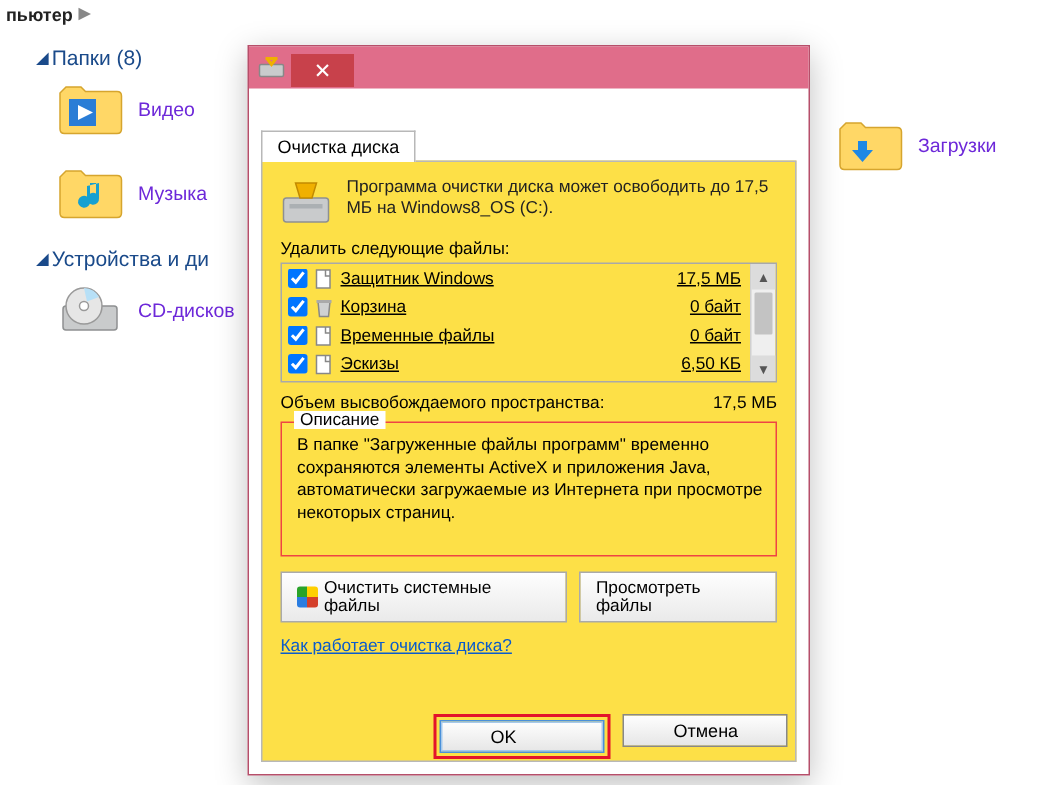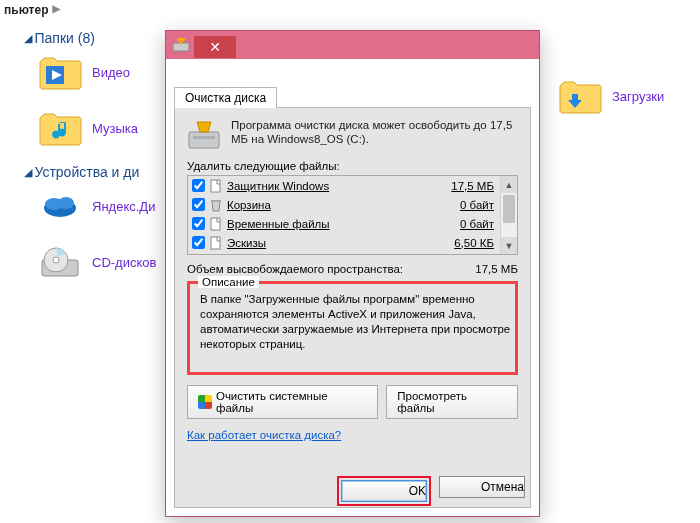--- a/index.html
+++ b/index.html
@@ -27,21 +27,21 @@
 .dialog { position: absolute; left: 165px; top: 30px; width: 375px; height: 487px; border: 1px solid #b64f6a; background: #fff; box-shadow: 0 6px 20px rgba(0,0,0,.25); }
 .titlebar { height: 28px; background: #e06d8a; display: flex; align-items: center; padding: 0 0 0 6px; }
 .titlebar .ticon { width: 18px; height: 16px; margin-right: 4px; }
 .titlebar .ttext { flex: 1; text-align: center; font-size: 12.5px; color: #222; padding-right: 4px; }
 .closebtn { width: 42px; height: 22px; background: #c8414b; color: #fff; display: flex; align-items: center; justify-content: center; margin: 3px 3px 0 0; font-size: 14px; }
 
 .dlg-body { position: absolute; left: 8px; right: 8px; top: 36px; bottom: 8px; margin-top: 19px; }
 
 .tabstrip { height: 22px; display: flex; align-items: flex-end; }
 .tab { border: 1px solid #b8b8b8; border-bottom: none; background: #fff; padding: 3px 10px; font-size: 12px; position: relative; z-index: 2; }
-.tabpanel { border: 1px solid #b8b8b8; background: #e5e5e5; position: absolute; left: 0; right: 0; top: 21px; bottom: 0; padding: 10px 12px 10px 12px; }
+.tabpanel { border: 1px solid #b8b8b8; background: #fde047; position: absolute; left: 0; right: 0; top: 21px; bottom: 0; padding: 10px 12px 10px 12px; }
 
 .intro { display: flex; gap: 10px; align-items: flex-start; margin-bottom: 8px; }
 .intro .diskicon { width: 34px; height: 34px; flex-shrink: 0; }
 .intro .txt { font-size: 11.5px; line-height: 1.25; color: #222; }
 
 .flabel { font-size: 11.5px; margin: 6px 0 3px 0; }
 
 .listbox { border: 1px solid #a9a9a9; height: 80px; position: relative; overflow: hidden; }
 .list-inner { position: absolute; left: 0; top: 0; right: 17px; bottom: 0; overflow: hidden; }
 .scrollbar { position: absolute; right: 0; top: 0; bottom: 0; width: 17px; background: #efefef; border-left: 1px solid #d0d0d0; }
@@ -51,33 +51,33 @@
 
 .lrow { display: flex; align-items: center; height: 19px; padding: 0 4px; font-size: 11.5px; text-decoration: underline; }
 .lrow input { margin-right: 4px; width: 13px; height: 13px; }
 .lrow .ficon { width: 14px; height: 14px; margin-right: 4px; display: inline-flex; align-items: center; justify-content: center; }
 .lrow .ficon svg { width: 14px; height: 14px; }
 .lrow .name { flex: 1; }
 .lrow .size { text-align: right; padding-right: 2px; }
 
 .total { display: flex; justify-content: space-between; font-size: 11.5px; margin: 8px 0 6px 0; }
 
-.fieldset { border: 3px solid #ef4444; padding: 8px 2px 10px 10px; position: relative; }
+.fieldset { border: 1px solid #ef4444; padding: 8px 2px 10px 10px; position: relative; }
 .fieldset .legend { position: absolute; top: -8px; left: 8px; background: #fff; padding: 0 4px; font-size: 11.5px; }
 .desc { font-size: 11.5px; line-height: 1.3; height: 70px; }
 
 .btnrow { display: flex; gap: 8px; margin-top: 10px; }
 .btn { border: 1px solid #aaa; background: linear-gradient(#fefefe,#eaeaea); padding: 4px 10px; font-size: 11.5px; display: inline-flex; align-items: center; gap: 4px; cursor: default; }
 .btn.shield::before { content: ""; width: 14px; height: 14px; background: conic-gradient(#ffcf00 0 25%, #d43f2a 0 50%, #2a7de1 0 75%, #29a329 0); border-radius: 2px; display: inline-block; }
 
 .link { color: #0a5bcc; text-decoration: underline; font-size: 11.5px; display: inline-block; margin-top: 10px; }
 
 .dlg-buttons { position: absolute; right: 14px; bottom: 10px; display: flex; gap: 8px; }
 .ok-wrap { border: 2px solid #e3142b; padding: 2px; }
-.okbtn, .cancelbtn { border: 1px solid #888; background: linear-gradient(#fefefe,#e6e6e6); width: 86px; height: 22px; font-size: 12px; text-align: right; line-height: 20px; }
+.okbtn, .cancelbtn { border: 1px solid #888; background: linear-gradient(#fefefe,#e6e6e6); width: 110px; height: 22px; font-size: 12px; text-align: left; line-height: 20px; padding-left: 33px; }
 .okbtn { border-color: #4a90d9; box-shadow: inset 0 0 0 1px #a5c9ec; }
 
 .red-arrow { position: absolute; left: 173px; top: 202px; width: 22px; height: 14px; pointer-events: none; }
 .red-arrow svg { width: 22px; height: 12px; overflow: visible; }
 </style>
 </head>
 <body>
 
 <div class="bg">
   <div class="breadcrumb">
@@ -110,30 +110,20 @@
           </svg>
       </span>
       <span class="lbl">Музыка</span>
     </div>
 
     <div class="section-hdr">
       <span class="tri">◢</span>
       <span>Устройства и ди</span>
     </div>
 
-    <div class="bg-item">
-      <span class="bg-icon">
-        <svg viewBox="0 0 44 40">
-            <ellipse cx="22" cy="22" rx="16" ry="9" fill="#1a6ec0"></ellipse>
-            <ellipse cx="16" cy="18" rx="9" ry="6" fill="#3a8fe0"></ellipse>
-            <ellipse cx="28" cy="17" rx="8" ry="6" fill="#3a8fe0"></ellipse>
-          </svg>
-      </span>
-      <span class="lbl">Яндекс.Ди</span>
-    </div>
 
     <div class="bg-item">
       <span class="bg-icon">
         <svg viewBox="0 0 44 40">
             <rect x="4" y="18" width="36" height="16" rx="2" fill="#c9cbcc" stroke="#8e9091"></rect>
             <circle cx="18" cy="18" r="12" fill="#e6e6e6" stroke="#999"></circle>
             <circle cx="18" cy="18" r="3" fill="#fff" stroke="#999"></circle>
             <path d="M18 6a12 12 0 0 1 10 6l-8 3z" fill="#b7e0f7"></path>
           </svg>
       </span>

